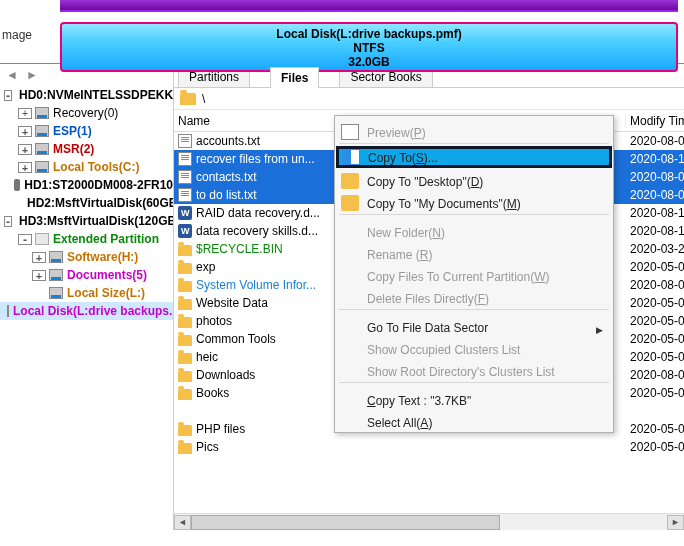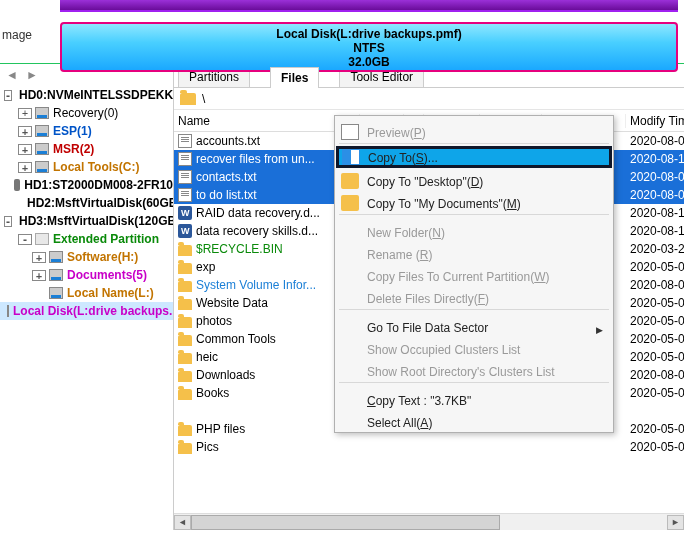--- a/index.html
+++ b/index.html
@@ -144,35 +144,35 @@
           <span>Software(H:)</span>
         </div>
         <div class="tree-item c-mag" style="padding-left: 32px;">
           <span class="tw">+</span>
           <span class="ico drive"></span>
           <span>Documents(5)</span>
         </div>
         <div class="tree-item c-orange" style="padding-left: 32px;">
           <span class="tw none"></span>
           <span class="ico drive"></span>
-          <span>Local Name(L:)</span>
+          <span>Local Size(L:)</span>
         </div>
         <div class="tree-item c-mag sel" style="padding-left: 4px;">
           <span class="tw none"></span>
           <span class="ico drive"></span>
           <span>Local Disk(L:drive backups.pmf)</span>
         </div>
       </div>
   </div>
 
   <div class="main">
     <div class="tabs">
       <div class="tab">Partitions</div>
       <div class="tab active">Files</div>
-      <div class="tab">Tools Editor</div>
+      <div class="tab">Sector Books</div>
     </div>
     <div class="addr">
       <span class="folder-ic"></span>
       <span>\</span>
     </div>
     <div class="filegrid">
       <div class="cols">
         <div>Name</div>
         <div style="text-align:right">Size</div>
         <div style="text-align:center;color:#2b6cd4">⬇</div>

